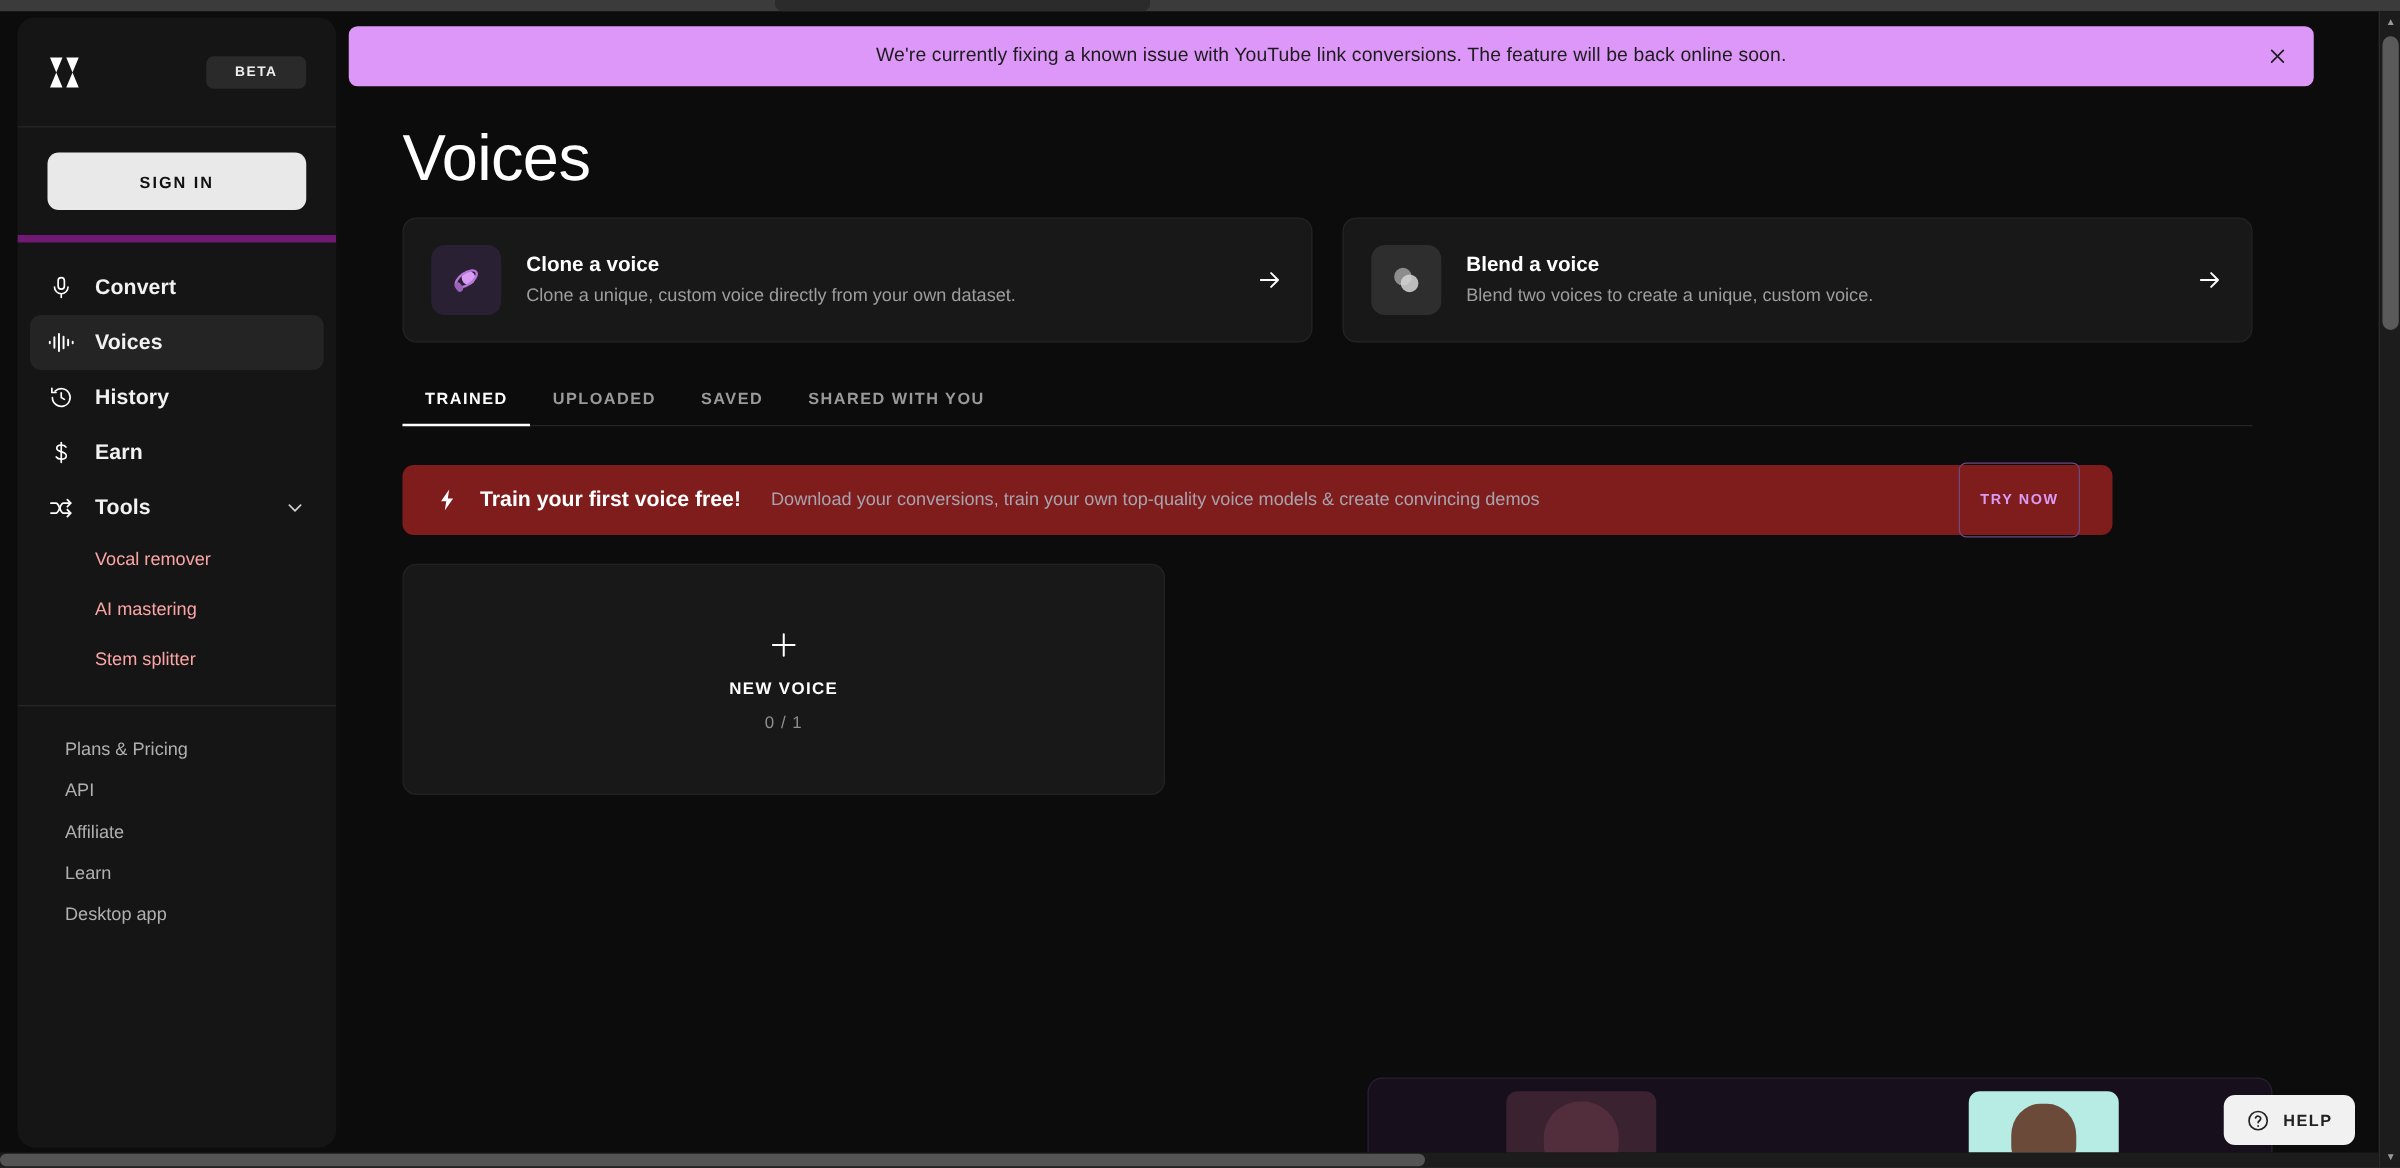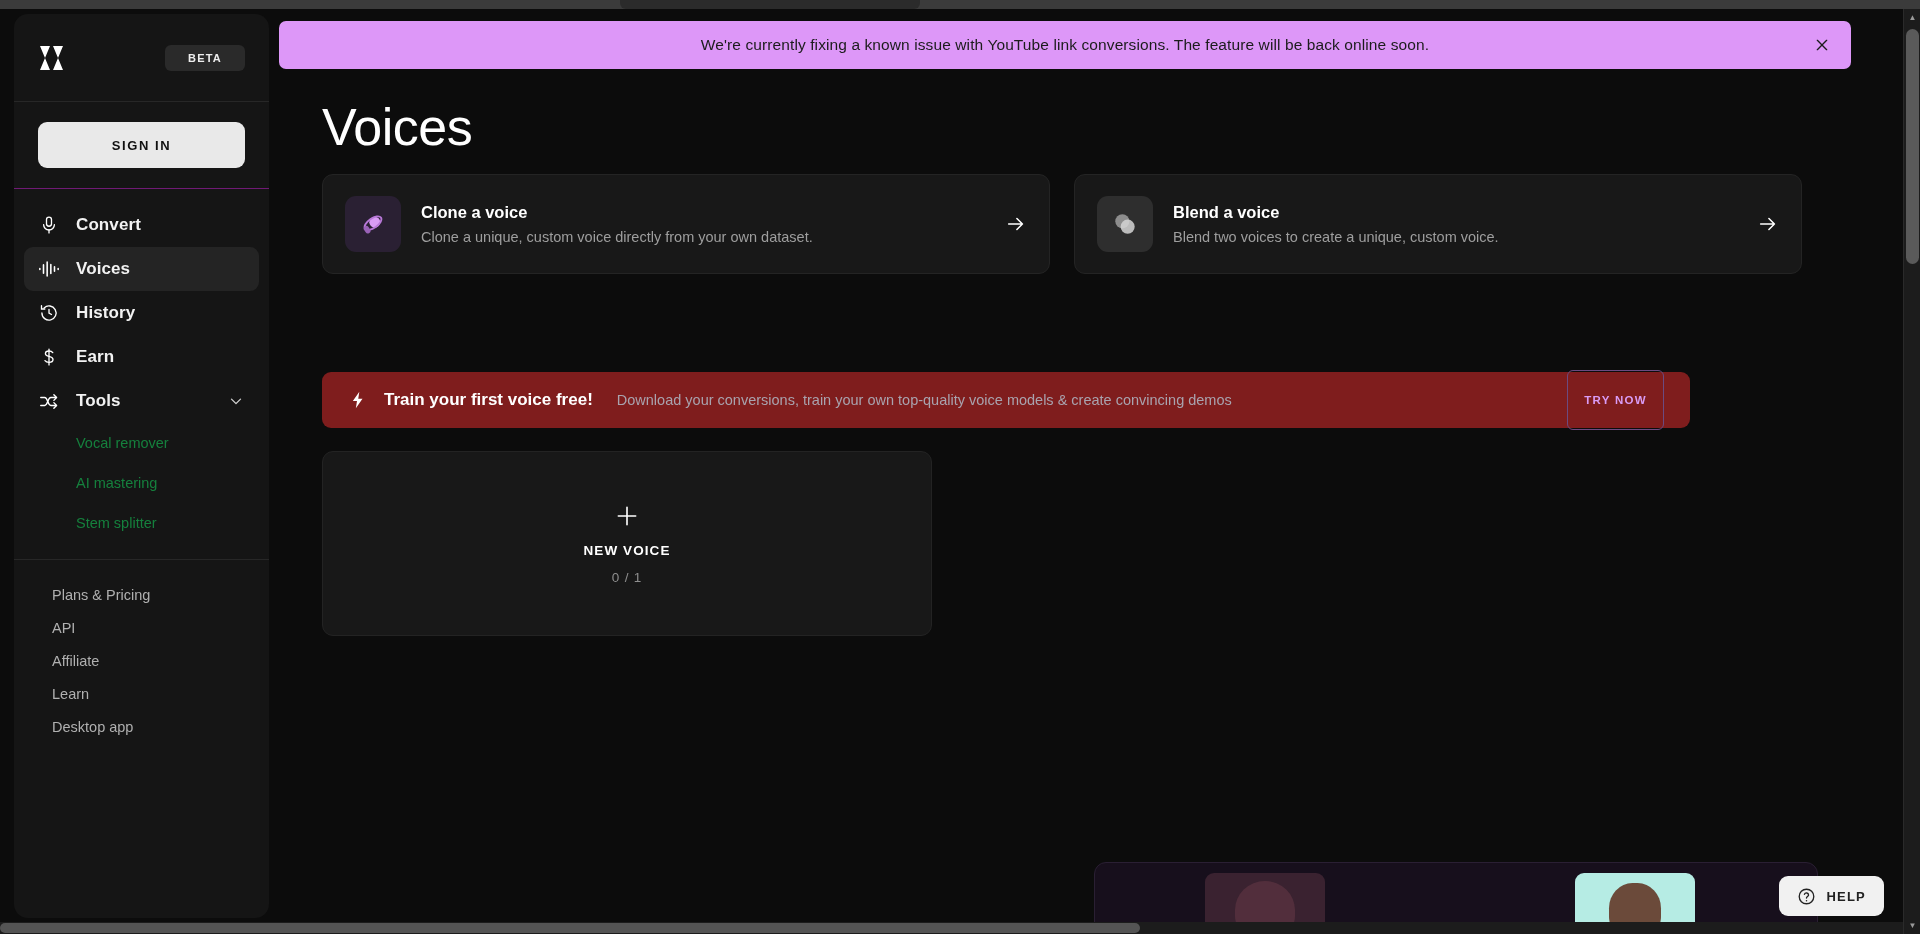--- a/index.html
+++ b/index.html
@@ -75,21 +75,21 @@
     border-bottom: 1px solid #272727;
   }
   .logo { width: 30px; height: 28px; }
   .badge-beta {
     background: #2a2a2a; color: #ededed;
     font-size: 11px; font-weight: 700; letter-spacing: 1.2px;
     padding: 7px 23px; border-radius: 6px;
   }
   .sb-signin-wrap {
     padding: 20px 24px 20px 24px;
-    border-bottom: 1px solid #701a75;
+    border-bottom: 6px solid #701a75;
   }
   .btn-signin {
     width: 100%; height: 46px;
     background: #e9e9e9; color: #111;
     border: none; border-radius: 9px;
     font-family: "Liberation Sans", sans-serif;
     font-size: 13px; font-weight: 700; letter-spacing: 1.6px;
     cursor: pointer;
   }
   .sb-nav { padding: 14px 10px 16px 10px; border-bottom: 1px solid #272727; }
@@ -102,21 +102,21 @@
   .nav-item.active { background: #242424; }
   .nav-item .nav-ico {
     width: 22px; height: 22px; flex: 0 0 22px;
     display: flex; align-items: center; justify-content: center;
     color: #fff;
   }
   .nav-item .nav-label { font-size: 17px; font-weight: 700; letter-spacing: .1px; }
   .nav-item .chev { margin-left: auto; color: #cfcfcf; display: flex; }
   .sub-item {
     height: 40px; display: flex; align-items: center;
-    padding-left: 52px; color: #15803d; font-size: 14.5px;
+    padding-left: 52px; color: #fca5a5; font-size: 14.5px;
     cursor: pointer; border-radius: 8px;
   }
   .sb-links { padding: 18px 10px; }
   .sb-link {
     height: 33px; display: flex; align-items: center;
     padding-left: 28px; color: #b0b0b0; font-size: 14.5px;
     cursor: pointer; border-radius: 8px;
   }
 
   
@@ -413,20 +413,26 @@
           <div class="pcard-sub">Blend two voices to create a unique, custom voice.</div>
         </div>
         <span class="pcard-arrow">
           <svg viewBox="0 0 24 24" width="22" height="22" fill="none" stroke="currentColor" stroke-width="1.7" stroke-linecap="round" stroke-linejoin="round">
             <path d="M4 12h15M13 6l6 6-6 6"></path>
           </svg>
         </span>
       </div>
     </div>
 
+    <div class="tabs">
+      <div class="tab active">TRAINED</div>
+      <div class="tab">UPLOADED</div>
+      <div class="tab">SAVED</div>
+      <div class="tab">SHARED WITH YOU</div>
+    </div>
 
     <div class="promo">
       <span class="promo-bolt">
         <svg viewBox="0 0 24 24" width="20" height="20" fill="currentColor">
           <path d="M13.6 2 5.8 13.2h5l-1.4 8.8 8-11.4h-5.1z"></path>
         </svg>
       </span>
       <span class="promo-strong">Train your first voice free!</span>
       <span class="promo-sub">Download your conversions, train your own top-quality voice models &amp; create convincing demos</span>
       <button class="promo-btn">TRY NOW</button>

